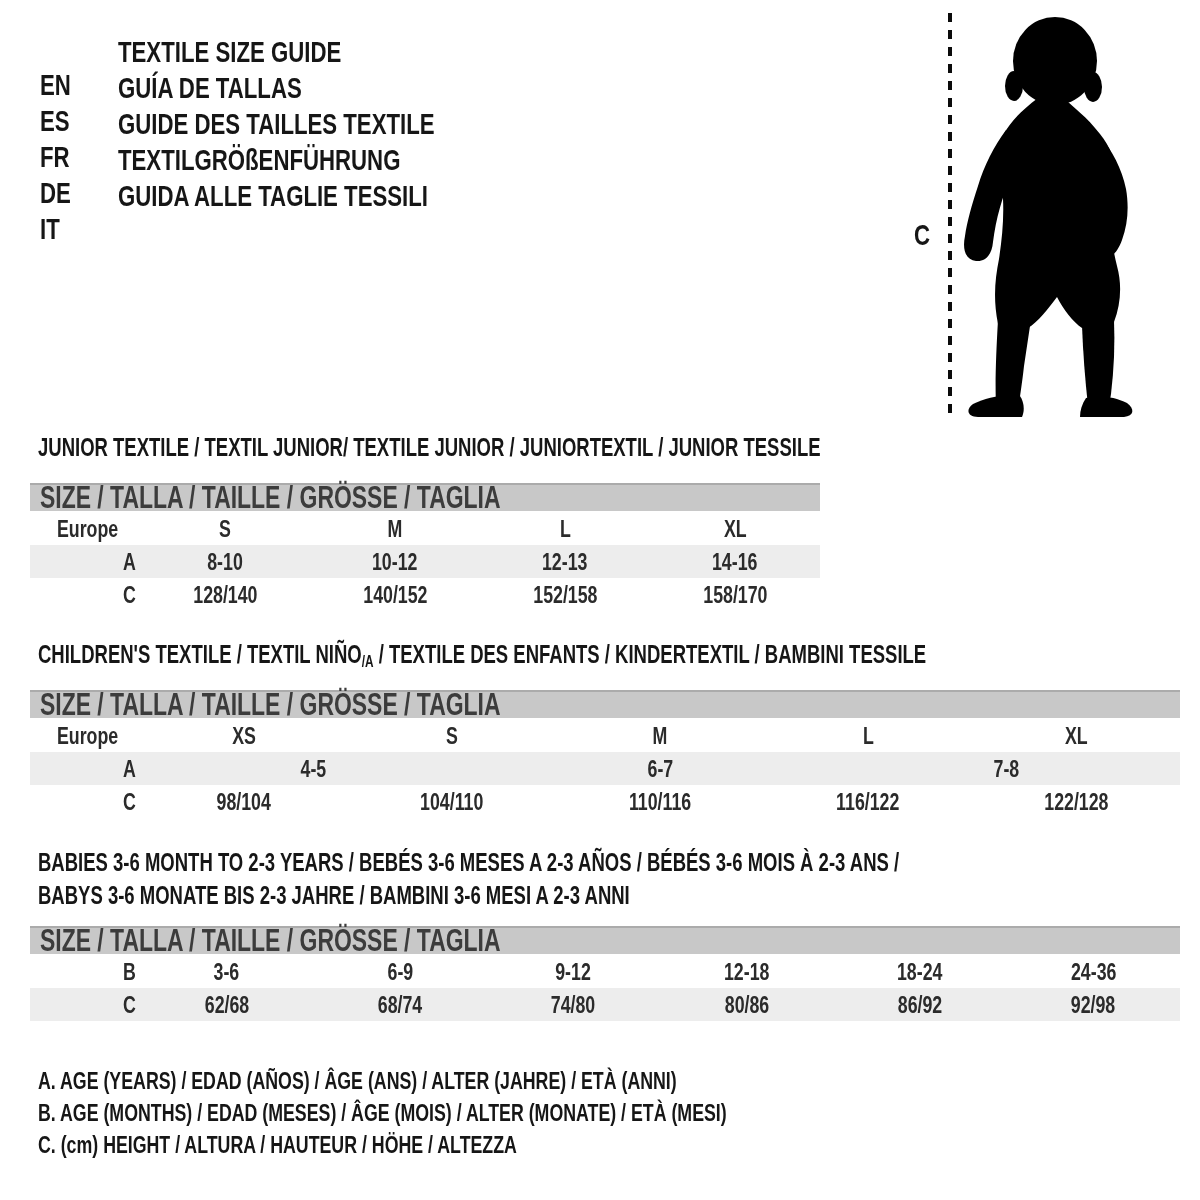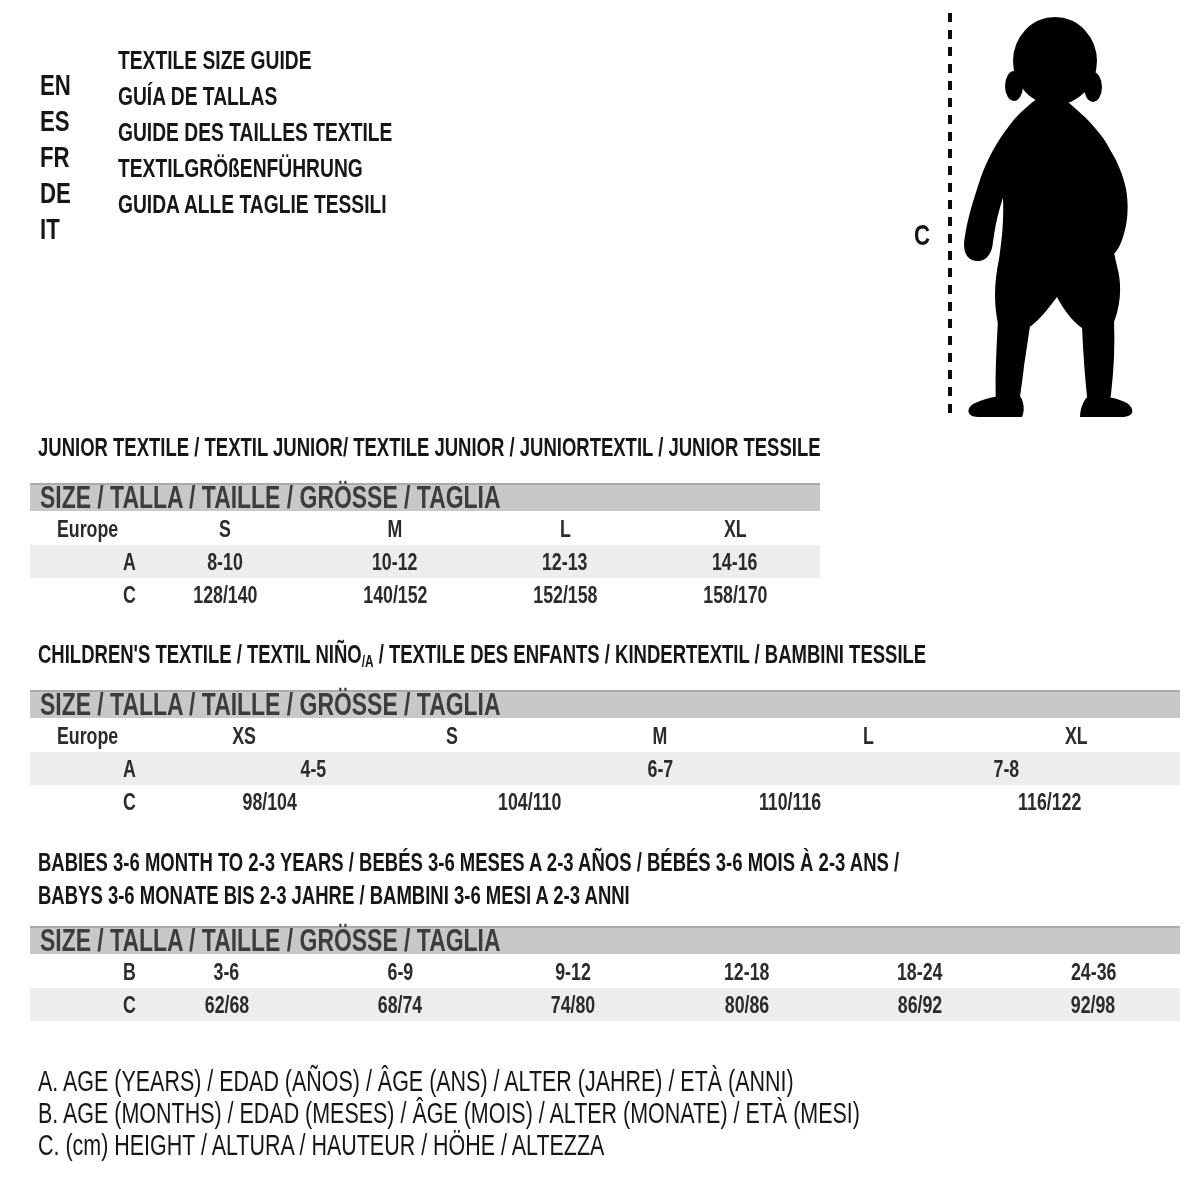--- a/index.html
+++ b/index.html
@@ -11,21 +11,21 @@
     font-family:"Liberation Sans","DejaVu Sans",sans-serif;
     color:#1d1d1d;
   }
   
   .cond-l{display:inline-block;transform:scaleX(0.74);transform-origin:left center;white-space:nowrap;}
   .cond-c{display:inline-block;transform:scaleX(0.74);transform-origin:center center;white-space:nowrap;}
 
   
   .lang-row{position:absolute;left:0;width:600px;height:36px;}
   .lang-code{position:absolute;left:40px;top:0;font-size:30px;font-weight:700;line-height:36px;color:#161616;margin-top:37px;}
-  .lang-label{position:absolute;left:118px;top:12px;font-size:26px;font-weight:700;line-height:36px;color:#161616;text-decoration:underline;}
+  .lang-label{position:absolute;left:118px;top:4px;font-size:30px;font-weight:700;line-height:36px;color:#161616;text-decoration:underline;}
 
   
   .measure-line{position:absolute;left:948px;top:13px;width:4px;height:405px;
     background:repeating-linear-gradient(to bottom,#0b0b0b 0 9px,transparent 9px 17px);}
   .measure-label{position:absolute;left:914px;top:218px;font-size:30px;font-weight:700;color:#161616;}
   .baby-svg{position:absolute;left:962px;top:14px;}
 
   
   .section-title{position:absolute;left:38px;font-size:25px;font-weight:700;line-height:27px;color:#161616;white-space:nowrap;}
   .sub{font-size:16px;position:relative;top:4px;font-weight:700;}
@@ -36,21 +36,21 @@
     font-size:31px;font-weight:700;}
   .trow{position:absolute;left:30px;height:33px;display:flex;align-items:center;
     font-size:24px;font-weight:700;color:#2b2b2b;}
   .trow.alt{background:#ededed;}
   .lbl{width:110px;padding-left:10px;box-sizing:border-box;flex:none;text-align:right;}
   .cell{flex:1;text-align:center;}
   .w-junior{width:790px;}
   .w-wide{width:1150px;}
 
   
-  .legend-line{position:absolute;left:38px;font-size:29px;font-weight:400;line-height:26px;color:#161616;white-space:nowrap;}
+  .legend-line{position:absolute;left:38px;font-size:24px;font-weight:700;line-height:26px;color:#161616;white-space:nowrap;}
 </style>
 </head>
 <body>
 
 <div class="page">
 
   <div>
     <div class="lang-row" style="top:30px">
       <span class="lang-code"><span class="cond-l">EN</span></span>
       <span class="lang-label"><span class="cond-l">TEXTILE SIZE GUIDE</span></span>
@@ -165,20 +165,21 @@
       <div class="cell"><span class="cond-c">4-5</span></div>
       <div class="cell"><span class="cond-c">6-7</span></div>
       <div class="cell"><span class="cond-c">7-8</span></div>
     </div>
     <div class="trow w-wide" style="top:785px">
       <div class="lbl"><span class="cond-l">C</span></div>
       <div class="cell"><span class="cond-c">98/104</span></div>
       <div class="cell"><span class="cond-c">104/110</span></div>
       <div class="cell"><span class="cond-c">110/116</span></div>
       <div class="cell"><span class="cond-c">116/122</span></div>
+      <div class="cell"><span class="cond-c">122/128</span></div>
     </div>
   </div>
 
   <div class="section-title" style="top:849px">
     <span class="cond-l">BABIES 3-6 MONTH TO 2-3 YEARS / BEBÉS 3-6 MESES A 2-3 AÑOS / BÉBÉS 3-6 MOIS À 2-3 ANS /</span>
   </div>
   <div class="section-title" style="top:882px">
     <span class="cond-l">BABYS 3-6 MONATE BIS 2-3 JAHRE / BAMBINI 3-6 MESI A 2-3 ANNI</span>
   </div>
   <div class="size-bar w-wide" style="top:926px">

